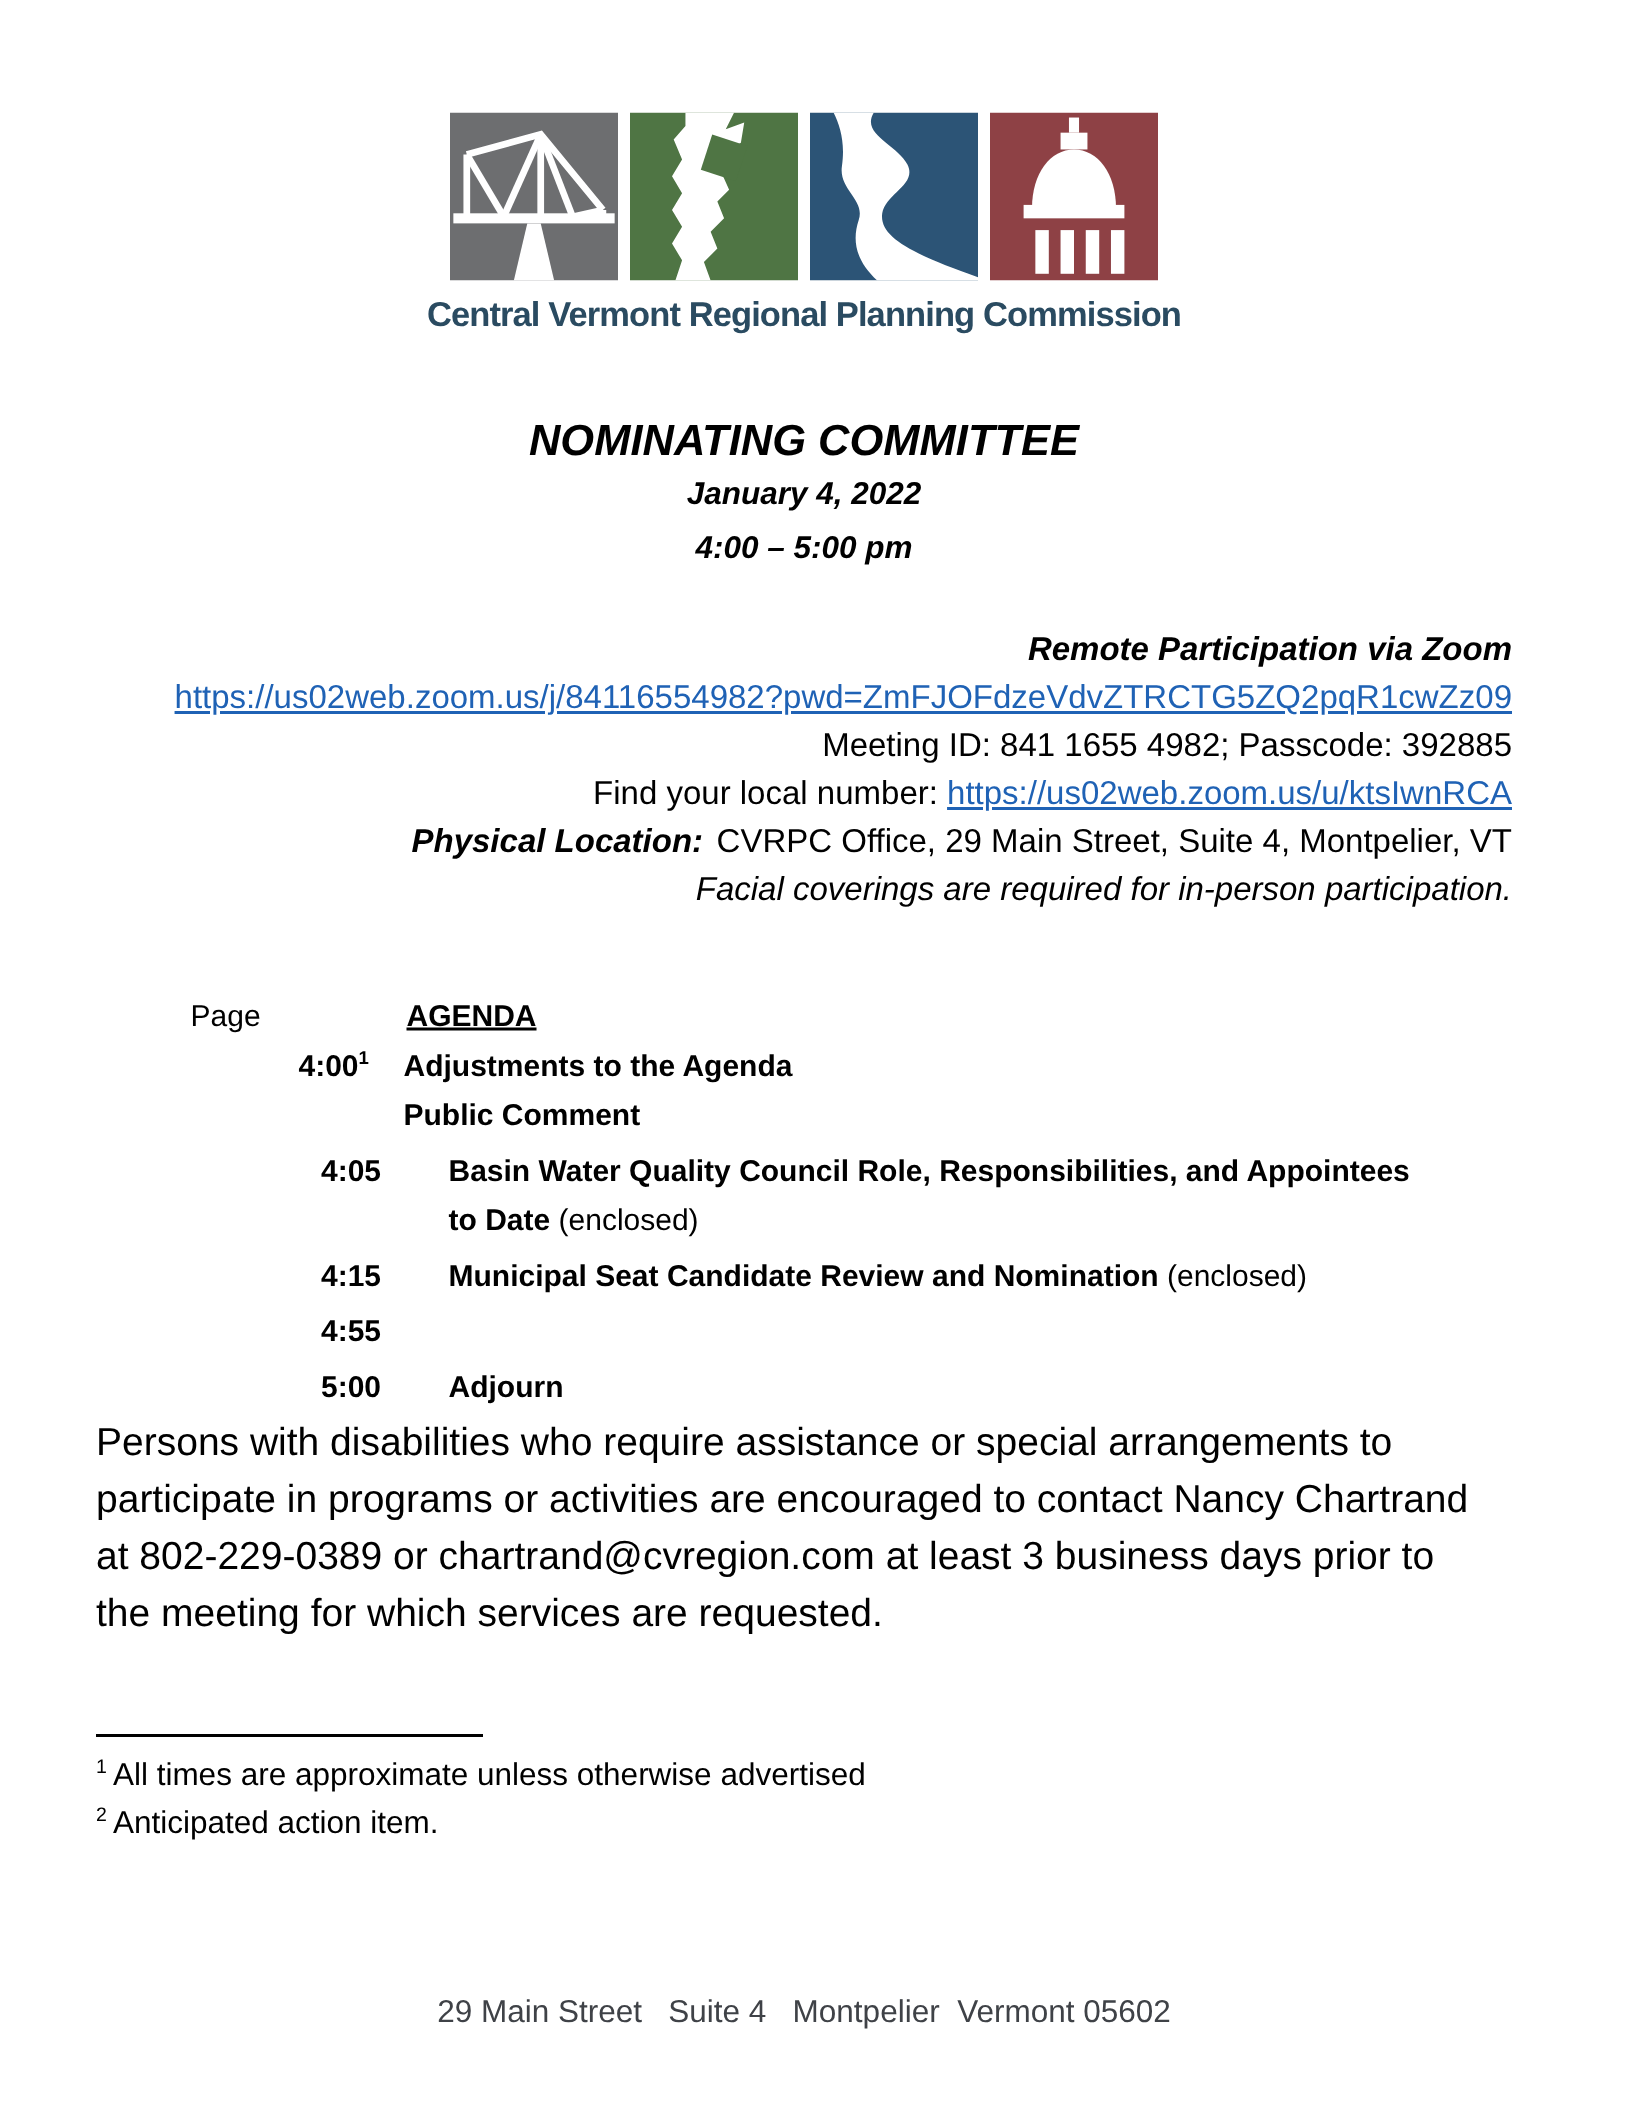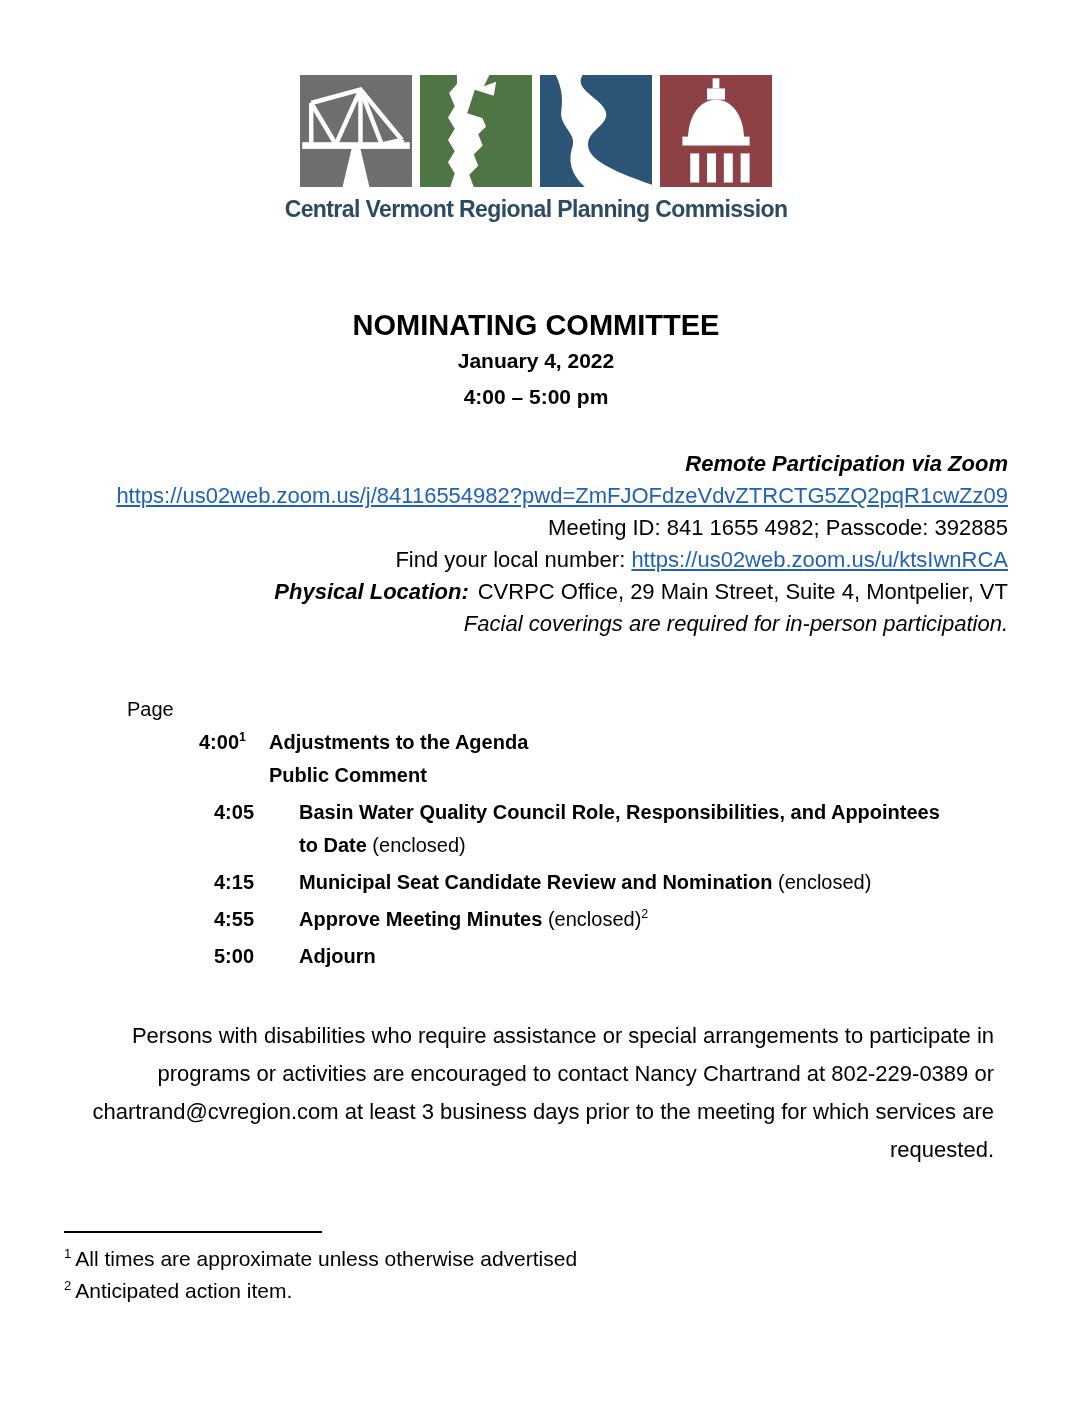--- a/index.html
+++ b/index.html
@@ -22,21 +22,21 @@
   .panel-dome    .bg { fill: var(--c-dome); }
   .panel-vermont .fg2 { fill: var(--c-vermont); }
   .logo-wordmark {
     margin-top: 9px;
     font-size: 23px; font-weight: bold; letter-spacing: -0.6px;
     color: var(--c-wordmark);
     white-space: nowrap;
   }
 
   
-  .title-block { margin-top: 84px; text-align: center; }
+  .title-block { margin-top: 53px; text-align: center; font-style: italic; }
   .doc-title { font-size: 29px; font-weight: bold; line-height: 36px; }
   .doc-date, .doc-time { font-size: 21px; font-weight: bold; line-height: 36px; }
 
   
   .remote-block { margin-top: 33px; text-align: right; font-size: 22px; line-height: 32px; }
   .remote-heading { font-weight: bold; font-style: italic; }
   a.doc-link {
     color: var(--c-link);
     text-decoration: underline;
     cursor: pointer;
@@ -53,21 +53,21 @@
   .agenda-heading { font-weight: bold; text-decoration: underline; margin-left: 72px; }
   .agenda-row { display: grid; grid-template-columns: 72px 70px 660px; line-height: 33px; margin-top: 0px; }
   .agenda-row.spaced { margin-top: 4px; gap: 15px; }
   .agenda-time { grid-column: 2; font-weight: bold; }
   .agenda-desc { grid-column: 3; }
   .agenda-desc .t { font-weight: bold; text-align: right; }
   .agenda-desc .s { font-weight: normal; }
   sup { font-size: 0.62em; vertical-align: super; line-height: 0; }
 
   
-  .access-note { margin-top: 44px; font-size: 22px; line-height: 38px; width: 930px; text-align: right; }
+  .access-note { font-size: 26px; line-height: 38px; width: 930px; }
 
   
   .footnotes { margin-top: 62px; }
   .footnote-rule { width: 258px; border-top: 2px solid #000; margin-bottom: 10px; }
   .footnote { font-size: 21px; line-height: 32px; }
   .footnote sup { margin-right: 4px; }
 
   
   .doc-footer {
     margin-top: 30px; text-align: center;
@@ -138,20 +138,21 @@
     </div>
     <div>
       <span class="phys-label">Physical Location:</span><span class="phys-value">CVRPC Office, 29 Main Street, Suite 4, Montpelier, VT</span>
     </div>
     <div class="facial-note">Facial coverings are required for in-person participation.</div>
   </div>
 
   <div class="agenda">
     <div class="agenda-head">
       <span class="agenda-page-label">Page</span>
+      <span class="agenda-heading">AGENDA</span>
     </div>
 
     <div class="agenda-row">
       <span class="agenda-time"><span>4:00</span><sup>1</sup></span>
       <span class="agenda-desc"><span class="t">Adjustments to the Agenda</span></span>
     </div>
 
     <div class="agenda-row">
       <span class="agenda-time"><span></span></span>
       <span class="agenda-desc"><span class="t">Public Comment</span></span>
@@ -162,21 +163,20 @@
       <span class="agenda-desc"><span class="t">Basin Water Quality Council Role, Responsibilities, and Appointees to Date</span><span class="s"> (enclosed)</span></span>
     </div>
 
     <div class="agenda-row spaced">
       <span class="agenda-time"><span>4:15</span></span>
       <span class="agenda-desc"><span class="t">Municipal Seat Candidate Review and Nomination</span><span class="s"> (enclosed)</span></span>
     </div>
 
     <div class="agenda-row spaced">
       <span class="agenda-time"><span>4:55</span></span>
-      <span class="agenda-desc"><span class="t">Approve Meeting Minutes</span><span class="s"> (enclosed)</span><sup>2</sup></span>
     </div>
 
     <div class="agenda-row spaced">
       <span class="agenda-time"><span>5:00</span></span>
       <span class="agenda-desc"><span class="t">Adjourn</span></span>
     </div>
   </div>
 
   <div class="access-note">Persons with disabilities who require assistance or special arrangements to participate in programs or activities are encouraged to contact Nancy Chartrand at 802-229-0389 or chartrand@cvregion.com at least 3 business days prior to the meeting for which services are requested.</div>
 

